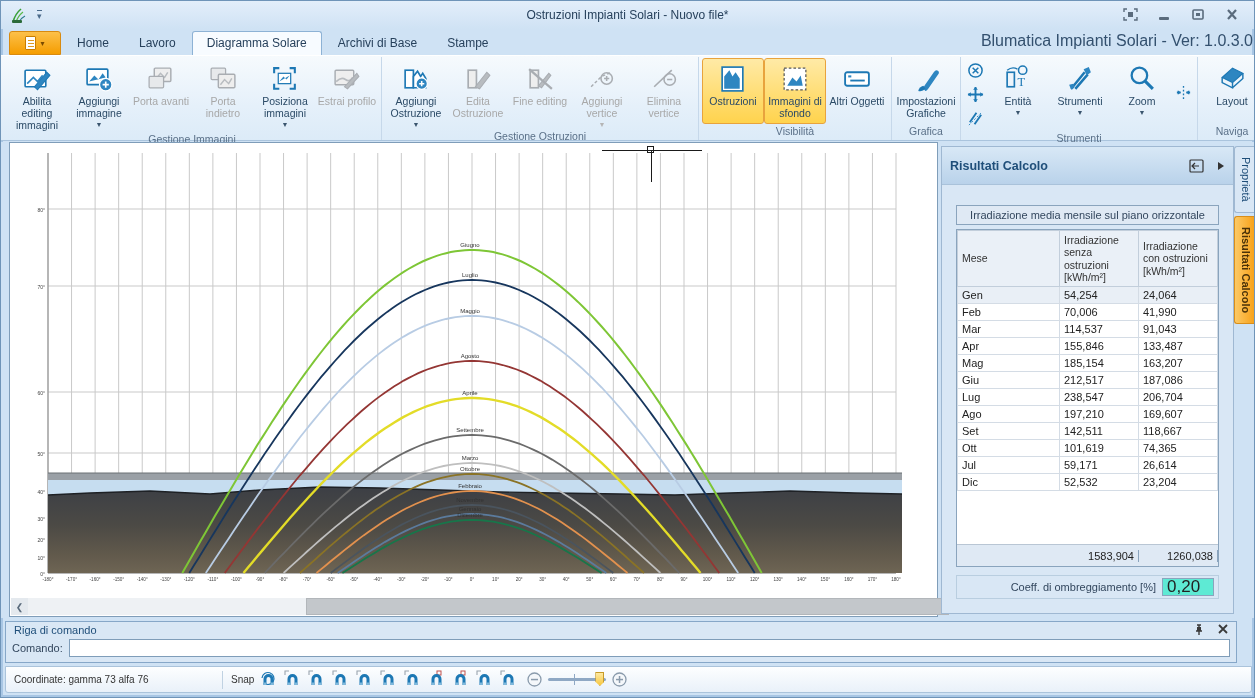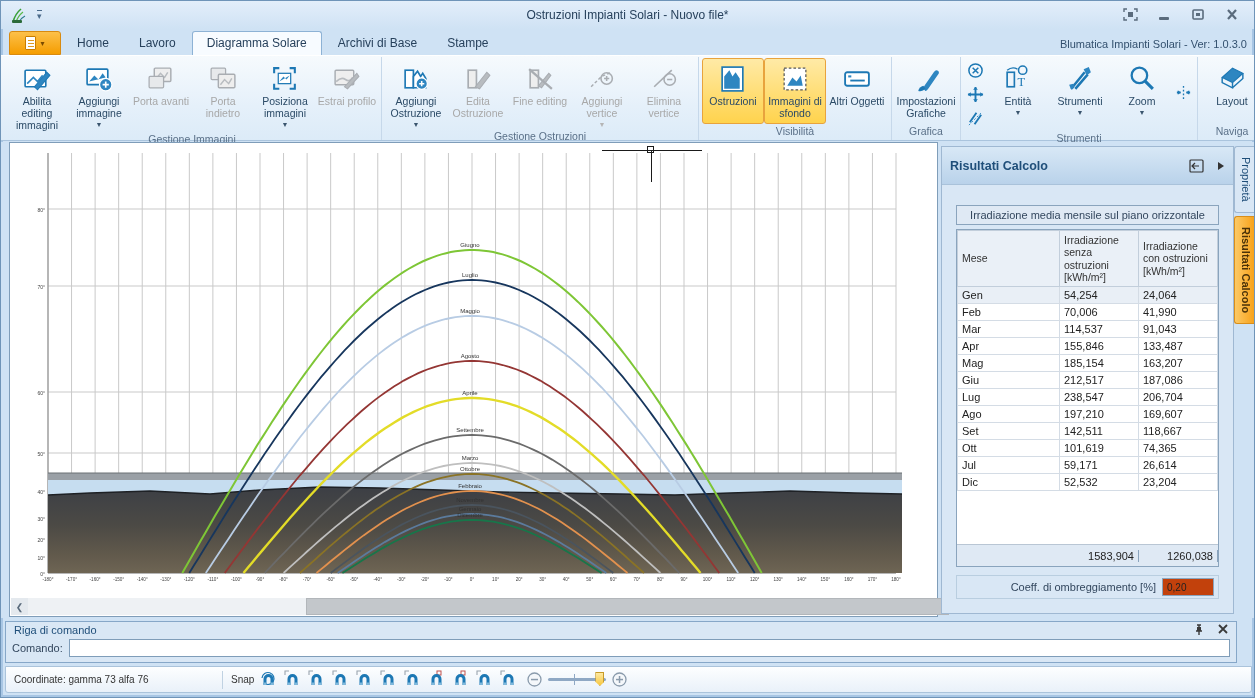--- a/index.html
+++ b/index.html
@@ -20,21 +20,21 @@
   .tabrow{ position:absolute; left:0; top:28px; width:100%; height:26px; display:flex; align-items:flex-end;}
   .appmenu-btn{ width:52px; height:24px; margin-left:8px; border-radius:3px 3px 0 0;
     background:linear-gradient(#fcc04a,#f59d00); border:1px solid #d88a10;
     display:flex; align-items:center; justify-content:center; gap:4px;}
   .appmenu-btn .doc{ width:11px; height:14px; background:#fff; border:1px solid #c87d00; border-radius:1px;
     box-shadow:inset 0 2px 0 #fff; position:relative;}
   .appmenu-btn .doc:before{content:""; position:absolute; left:2px; top:3px; width:6px; height:1px; background:#e09a20; box-shadow:0 3px 0 #e09a20, 0 6px 0 #e09a20;}
   .appmenu-btn .arr{ font-size:8px; color:#7a4a00;}
   .tab{ padding:4px 14px 5px; font-size:12px; color:#27415c; margin-left:2px; cursor:default;}
   .tab.active{ background:#f7fbff; border:1px solid #8db2d5; border-bottom:none; border-radius:3px 3px 0 0; }
-  .version-text{ position:absolute; right:7px; bottom:5px; font-size:11px; color:#33506e;}
+  .version-text{ position:absolute; right:1px; bottom:5px; font-size:16px; color:#33506e;}
   
   .ribbon{ position:absolute; left:0; top:54px; width:100%; height:86px;
     background:linear-gradient(#f6fafd,#e5f0fa 60%,#dcebf8); border-top:1px solid #fff; border-bottom:1px solid #aac4dd;
     display:flex; padding:1px 0 0 2px;}
   .rgroup{ display:flex; flex-direction:column; border-right:1px solid #c6d8ea; padding:1px 3px 0;}
   .rbuttons{ display:flex; flex:1; align-items:stretch;}
   .rbtn{ width:62px; display:flex; flex-direction:column; align-items:center; text-align:center;
     font-size:10.5px; color:#2b4a66; line-height:1.12; padding-top:3px; border-radius:3px; border:1px solid transparent;}
   .rbtn .icn{ height:34px; display:flex; align-items:center; justify-content:center;}
   .rbtn.disabled{ color:#a8a8a8;}
@@ -68,21 +68,21 @@
   table.irr th{ font-weight:normal; text-align:left; vertical-align:middle; background:#eaf0f7;
     border:1px solid #c2cedb; padding:2px 4px; height:56px; font-size:10.5px; color:#333; line-height:1.15;}
   table.irr td{ border:1px solid #d4dce5; padding:1px 4px; height:17px;}
   table.irr tr.hl td{ background:#e9eff6;}
   .irr-spacer{ flex:1;}
   .irr-totals{ height:22px; background:#dfe9f4; border-top:1px solid #b9c6d4; display:flex; align-items:center; font-size:11px; color:#222;}
   .irr-totals .t-mese{ width:103px;}
   .irr-totals .t-val{ width:79px; text-align:right; padding-right:4px; border-right:1px solid #8aa4bd;}
   .coeff-row{ position:absolute; left:14px; right:14px; top:428px; height:24px; display:flex; align-items:center; justify-content:flex-end; gap:6px;
     border:1px solid #b9cee0; background:#d9e7f5; padding:0 4px; font-size:11px; color:#33475e;}
-  .coeff-input{ width:52px; height:18px; background:#c2410c; border:1px solid #8aa4bd; font-size:10px; color:#222; display:flex; align-items:center; padding-left:4px;}
+  .coeff-input{ width:52px; height:18px; background:#5eead4; border:1px solid #8aa4bd; font-size:17px; color:#222; display:flex; align-items:center; padding-left:4px;}
   
   .side-tabs{ position:absolute; right:0; top:4px; width:20px; display:flex; flex-direction:column; gap:3px;}
   .vtab{ writing-mode:vertical-rl; font-size:11px; padding:10px 2px; border:1px solid #9fb8d2; border-right:none;
     border-radius:3px 0 0 3px; color:#1f4e79; background:#d9e7f5; text-align:center;}
   .vtab.orange{ background:linear-gradient(90deg,#fcc965,#f7a21a); border-color:#d98e1a; font-weight:bold; color:#4a3208;}
   
   .cmd-panel{ position:absolute; left:4px; top:620px; width:1232px; height:42px; background:#d9e7f5; border:1px solid #86a7c8;}
   .cmd-title{ position:absolute; left:8px; top:2px; font-size:11px; color:#1f4e79;}
   .cmd-icons{ position:absolute; right:8px; top:2px; display:flex; gap:14px; color:#3a3a3a; font-size:11px;}
   .cmd-row{ position:absolute; left:6px; right:6px; bottom:4px; height:20px; display:flex; align-items:center; gap:6px;}

